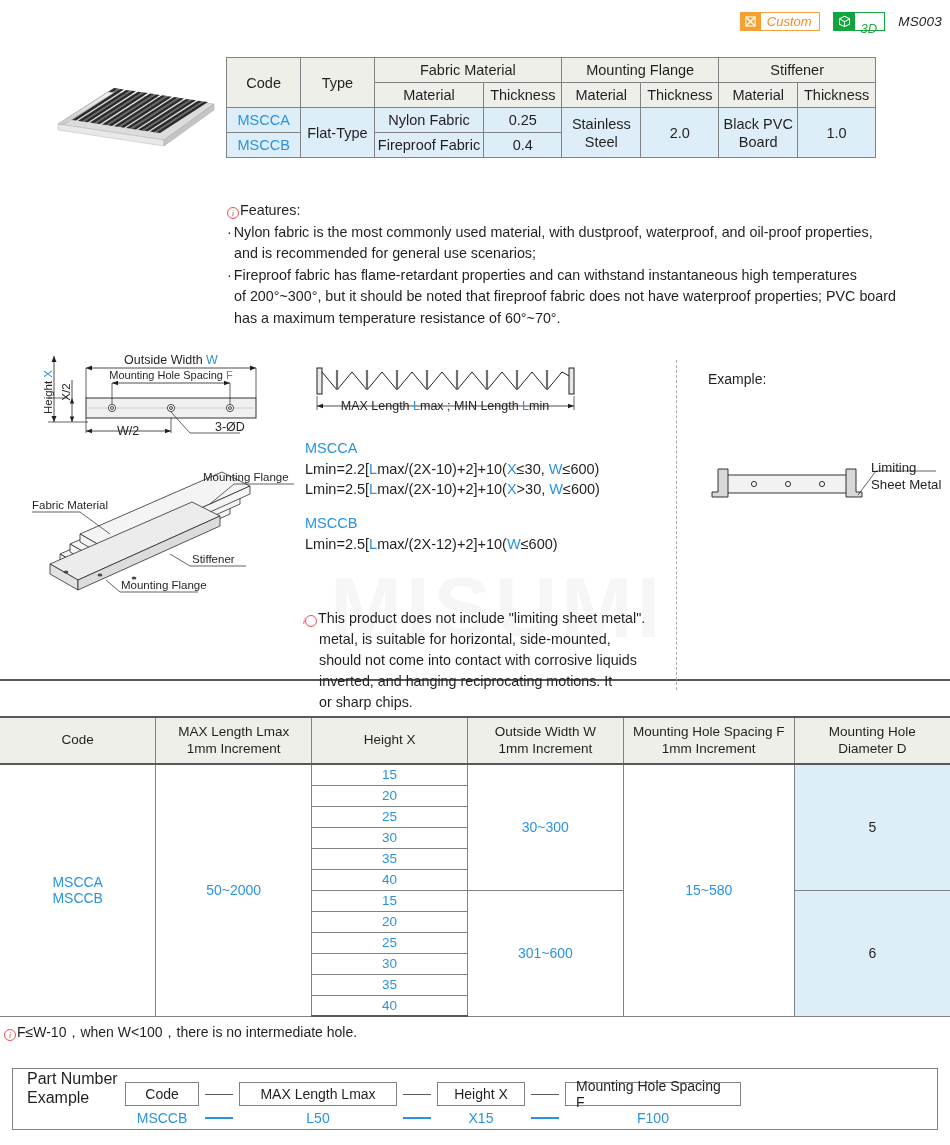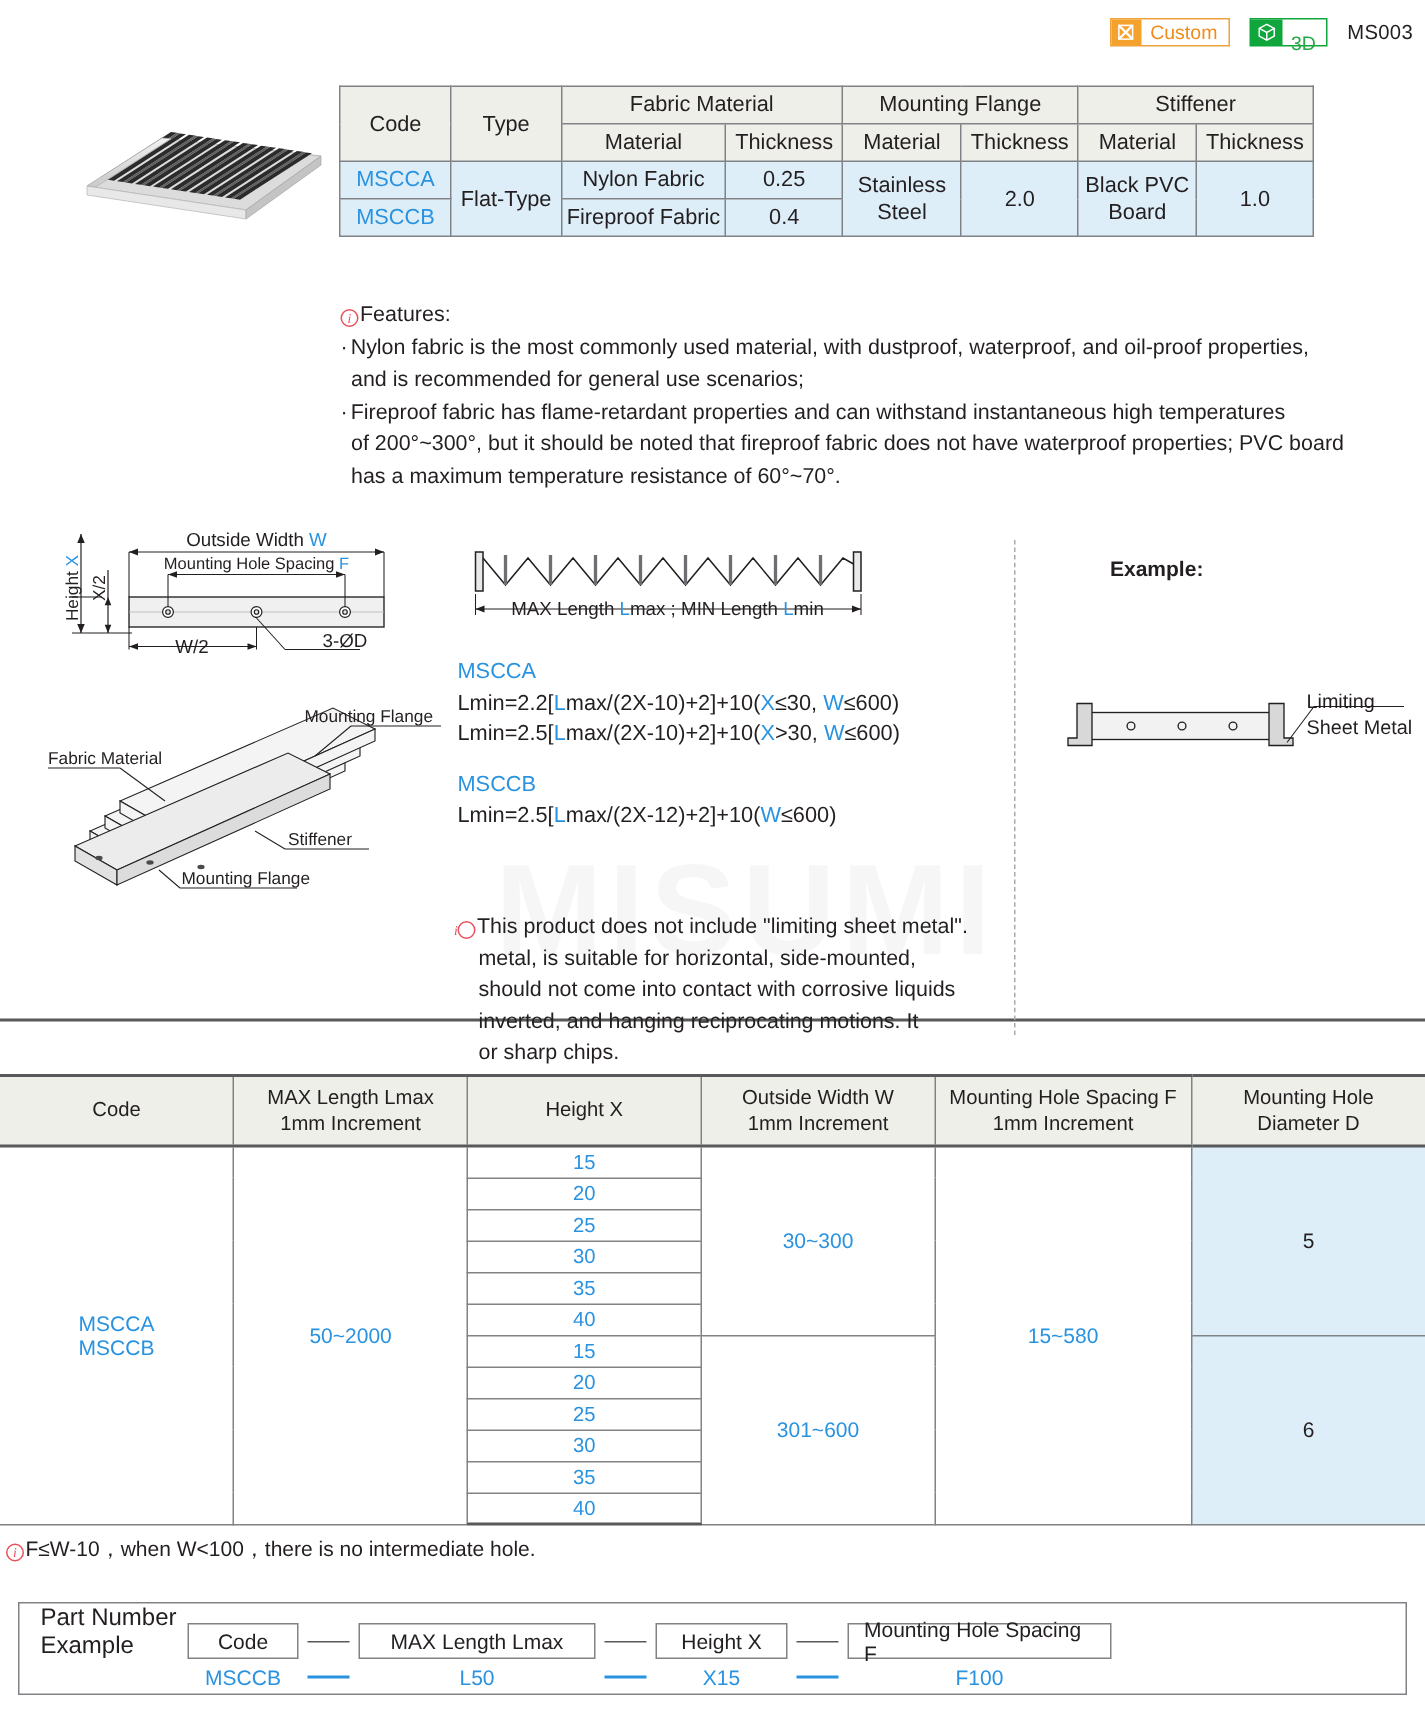--- a/index.html
+++ b/index.html
@@ -25,21 +25,21 @@
     text-align: center;
     font-style: italic;
     font-family: "Liberation Serif", serif;
     vertical-align: -1px;
     margin-right: 1px;
   }
 
   
   .badgebar {
     position: absolute; top: 12px; right: 8px;
-    display: flex; align-items: center; gap: 13px;
+    display: flex; align-items: center; gap: 13px; font-style: italic;
   }
   .badge-custom {
     display: flex; align-items: center;
     border: 1px solid #f0a13c;
     height: 19px;
     font-size: 13px;
     color: #f08c1e;
     background: #fff;
   }
   .badge-custom .bx {
@@ -119,21 +119,21 @@
   .notes .n2 { padding-left: 14px; text-indent: -14px; }
   .notes .nl { padding-left: 14px; }
 
   .vdivider {
     position: absolute; left: 676px; top: 322px;
     width: 0; height: 330px;
     border-left: 1px dashed #a7a9ac;
   }
 
   
-  .ex-label { position: absolute; left: 740px; top: 333px; font-size: 14px; font-weight: bold; }
+  .ex-label { position: absolute; left: 708px; top: 333px; font-size: 14px; }
   .exdraw { position: absolute; left: 700px; top: 415px; width: 240px; height: 60px; }
   .ex-callout {
     position: absolute; left: 847px; top: 422px;
     font-size: 13.2px; line-height: 16.5px; margin-left: 24px;
   }
 
   
   .watermark {
     position: absolute; left: 330px; top: 520px;
     font-size: 86px; font-weight: bold;

